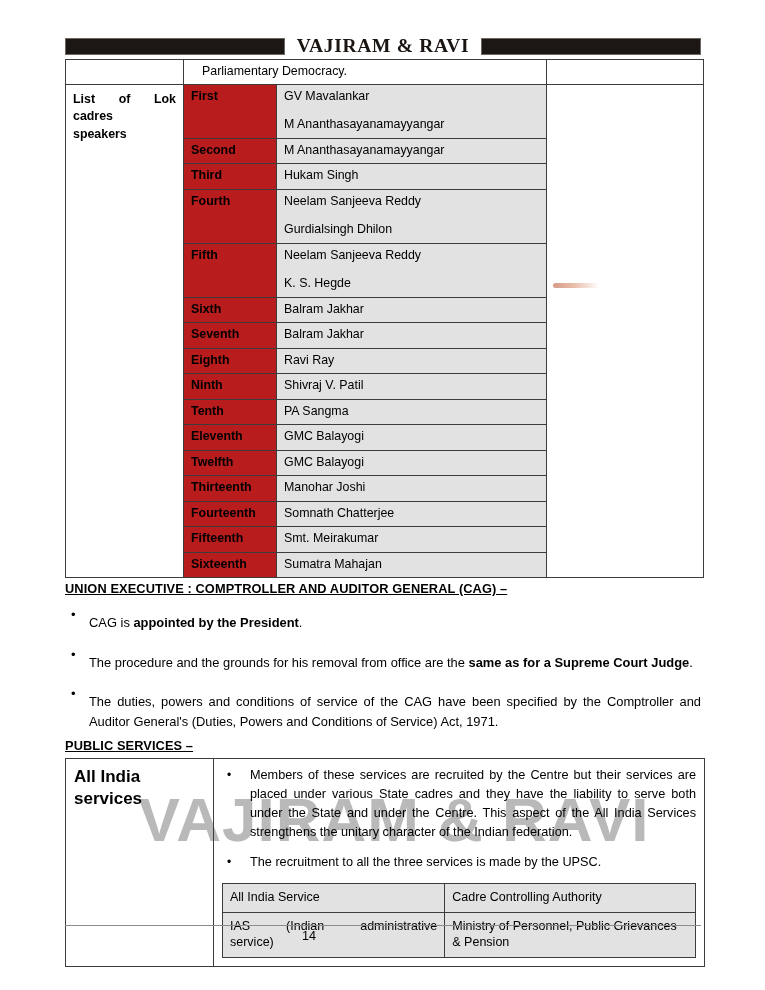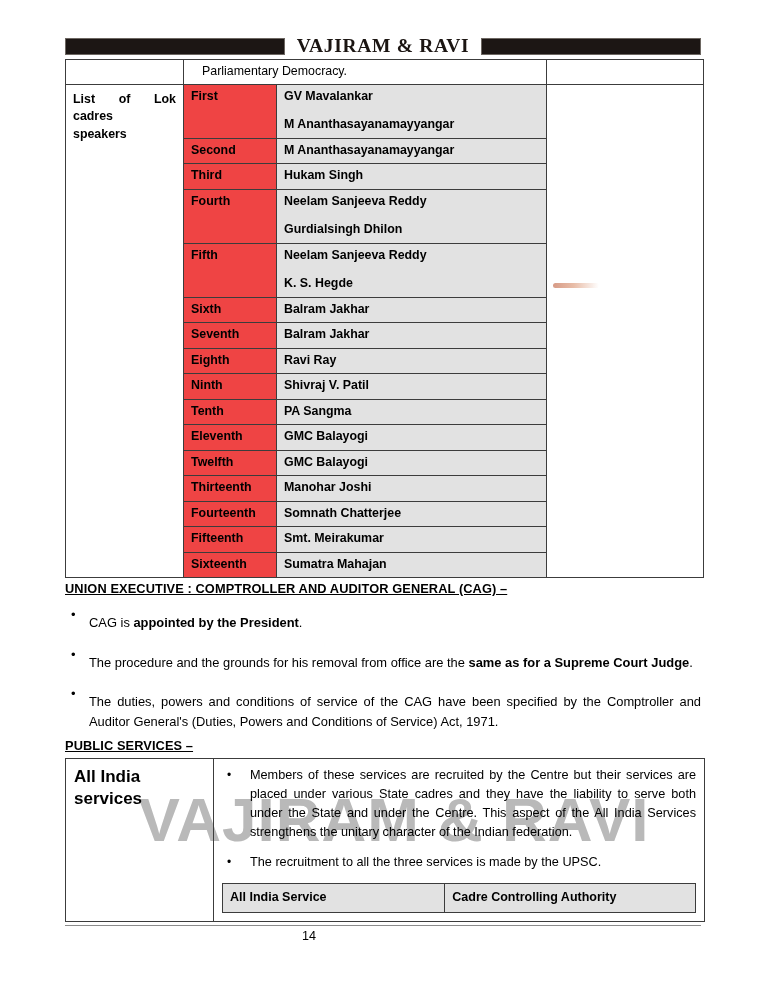--- a/index.html
+++ b/index.html
@@ -86,41 +86,41 @@
     padding: 4px 7px 5px 7px;
     background: #ffffff;
   }
   .col-label { width: 118px; }
   .col-ord   { width: 93px; }
   .col-name  { width: 270px; }
   .col-blank { width: 157px; }
 
   td.cell-shaded { background: #e2e2e2; }
   td.cell-ord {
-    background: #ef4444;
+    background: #b91c1c;
     font-weight: bold;
   }
   td.cell-rowlabel {
     font-weight: bold;
     text-align: justify;
     text-align-last: justify;
     line-height: 1.45;
     padding-top: 6px;
   }
   td.cell-rowlabel .lbl-line { display: block; }
   td.cell-rowlabel .lbl-line.just {
     text-align: justify;
     text-align-last: justify;
   }
   td.cell-top-text {
     padding-left: 18px;
     padding-top: 4px;
     padding-bottom: 4px;
   }
-  .name-line { display: block; font-weight: bold; }
+  .name-line { display: block; }
   .name-line + .name-line { margin-top: 13px; }
 
   
   .section-heading {
     position: absolute;
     left: 65px;
     font-size: 12.8px;
     font-weight: bold;
     text-decoration: underline;
     letter-spacing: 0.1px;
@@ -211,21 +211,21 @@
     margin-top: 4px;
   }
   .inner-table td {
     border: 1px solid #3c3c3c;
     background: #e2e2e2;
     font-size: 12.5px;
     line-height: 1.32;
     padding: 5px 7px 6px 7px;
     vertical-align: top;
   }
-  .inner-table td.inner-head { font-weight: bold; }
+  .inner-table td.inner-head { font-weight: normal; }
   .inner-col-a { width: 47%; }
   .inner-col-b { width: 53%; }
   td.justify-cell {
     text-align: justify;
   }
   td.justify-cell .jline {
     display: block;
   }
   td.justify-cell .jline.just {
     text-align: justify;
@@ -450,20 +450,27 @@
           <table class="inner-table">
             <colgroup>
                 <col class="inner-col-a">
                 <col class="inner-col-b">
               </colgroup>
             <tbody>
               <tr>
                 <td class="inner-head">All India Service</td>
                 <td class="inner-head">Cadre Controlling Authority</td>
               </tr>
+              <tr>
+                <td class="justify-cell">
+                  <span class="jline just">IAS      (Indian      administrative</span>
+                  <span class="jline">service)</span>
+                </td>
+                <td>Ministry of Personnel, Public Grievances &amp; Pension</td>
+              </tr>
             </tbody>
           </table>
         </td>
       </tr>
     </tbody>
   </table>
 
   <div class="footer-rule"></div>
   <div class="page-number">14</div>
 

